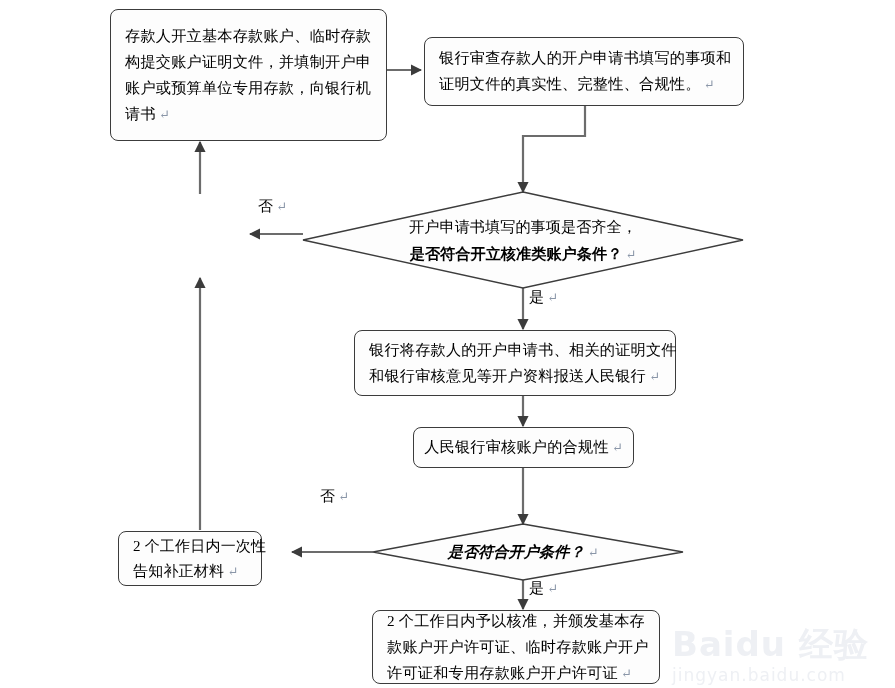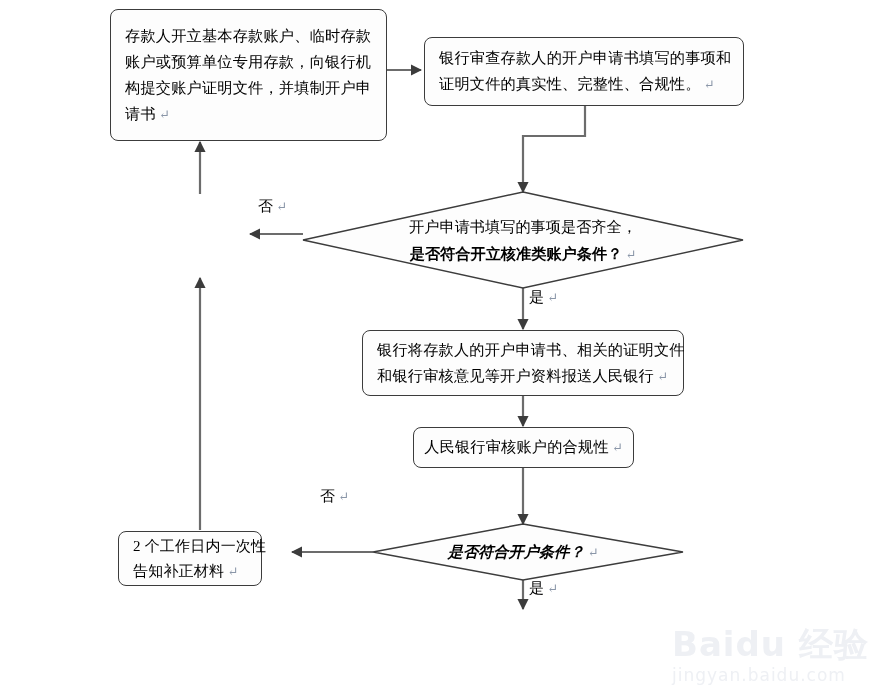--- a/index.html
+++ b/index.html
@@ -144,53 +144,58 @@
       <path d="M 523 580 L 523 609"></path>
     </g>
 
     <polygon points="523,192 743,240 523,288 303,240" fill="#fdfdfd" stroke="#3c3c3c" stroke-width="1.4"></polygon>
 
     <polygon points="523,524 683,552 523,580 373,552" fill="#fdfdfd" stroke="#3c3c3c" stroke-width="1.4"></polygon>
   </svg>
 
   <div class="node rounded" style="left:110px; top:9px; width:277px; height:132px;">
     <div class="line">存款人开立基本存款账户、临时存款</div>
+    <div class="line">构提交账户证明文件，并填制开户申</div>
     <div class="line">账户或预算单位专用存款，向银行机</div>
-    <div class="line">构提交账户证明文件，并填制开户申</div>
     <div class="line"><span>请书</span><span class="pilcrow">↵</span></div>
   </div>
 
   <div class="node rounded" style="left:424px; top:37px; width:320px; height:69px;">
     <div class="line">银行审查存款人的开户申请书填写的事项和</div>
     <div class="line"><span>证明文件的真实性、完整性、合规性。</span><span class="pilcrow">↵</span></div>
   </div>
 
   <div class="diamond-label" style="left:343px; top:212px; width:360px; height:56px;">
     <div class="line">开户申请书填写的事项是否齐全，</div>
     <div class="line"><span style="font-weight:bold;">是否符合开立核准类账户条件？</span><span class="pilcrow">↵</span></div>
   </div>
 
 
-  <div class="node rounded" style="left:362px; top:330px; width:322px; height:66px;">
+  <div class="node rounded" style="left:354px; top:330px; width:322px; height:66px;">
     <div class="line">银行将存款人的开户申请书、相关的证明文件</div>
     <div class="line"><span>和银行审核意见等开户资料报送人民银行</span><span class="pilcrow">↵</span></div>
   </div>
 
   <div class="node rounded centered" style="left:413px; top:427px; width:221px; height:41px;">
     <div class="line"><span>人民银行审核账户的合规性</span><span class="pilcrow">↵</span></div>
   </div>
 
   <div class="diamond-label" style="left:423px; top:538px; width:200px; height:28px;font-style:italic;">
     <div class="line"><span style="font-weight:bold;">是否符合开户条件？</span><span class="pilcrow">↵</span></div>
   </div>
 
   <div class="node rounded compact" style="left:118px; top:531px; width:144px; height:55px;">
     <div class="line">2 个工作日内一次性</div>
     <div class="line"><span>告知补正材料</span><span class="pilcrow">↵</span></div>
   </div>
 
+  <div class="node rounded" style="left:372px; top:610px; width:288px; height:74px;">
+    <div class="line">2 个工作日内予以核准，并颁发基本存</div>
+    <div class="line">款账户开户许可证、临时存款账户开户</div>
+    <div class="line"><span>许可证和专用存款账户开户许可证</span><span class="pilcrow">↵</span></div>
+  </div>
 
   <div class="edge-label" style="left:258px; top:197px;"><span>否</span><span class="pilcrow">↵</span></div>
   <div class="edge-label" style="left:529px; top:288px;"><span>是</span><span class="pilcrow">↵</span></div>
   <div class="edge-label" style="left:320px; top:487px;"><span>否</span><span class="pilcrow">↵</span></div>
   <div class="edge-label" style="left:529px; top:579px;"><span>是</span><span class="pilcrow">↵</span></div>
 
 </div>
 
 </body></html>

